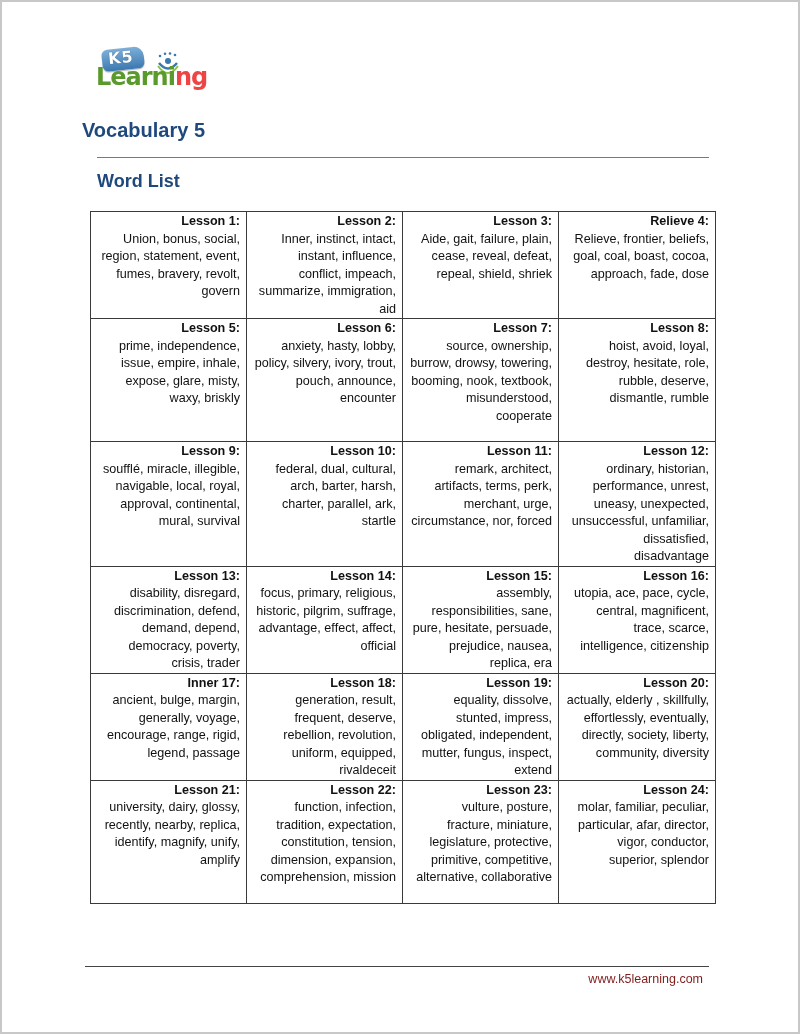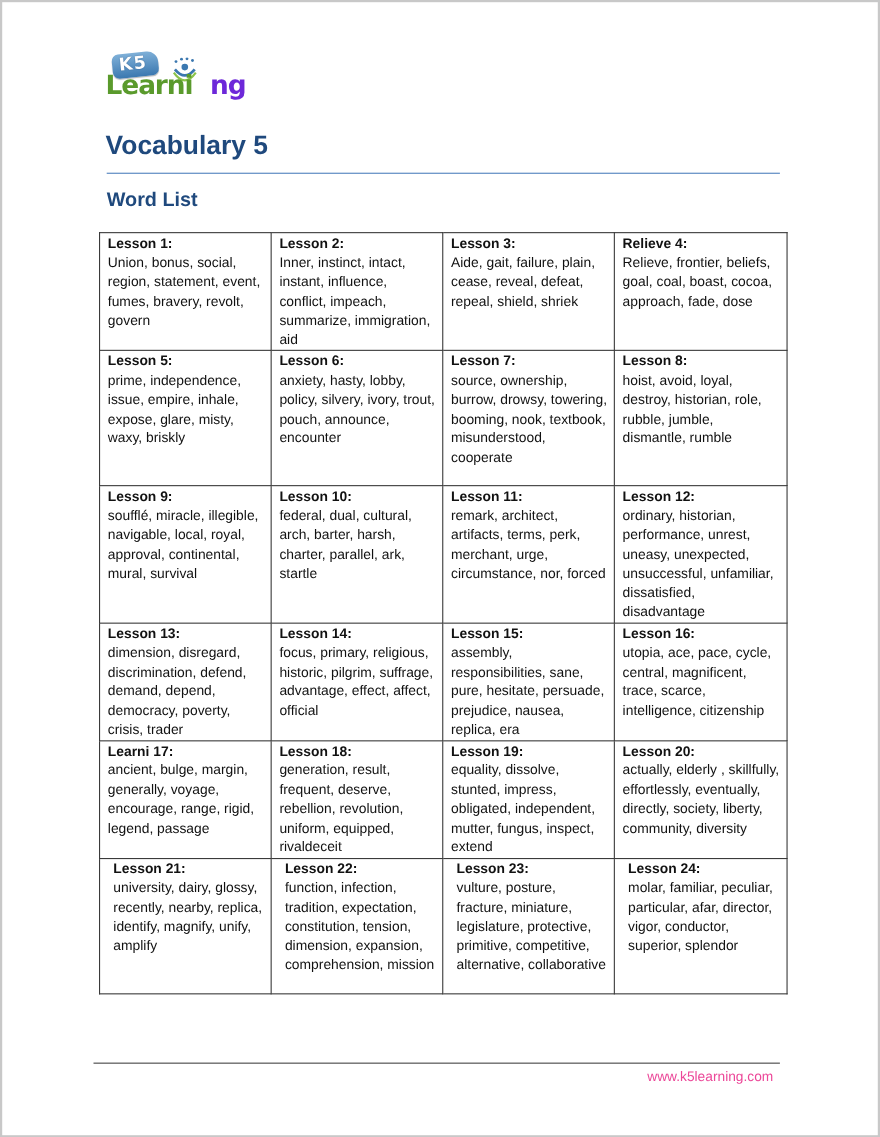--- a/index.html
+++ b/index.html
@@ -57,38 +57,37 @@
       position: absolute;
       left: 0px;
       top: 17px;
       font-family: "DejaVu Sans", sans-serif;
       font-weight: bold;
       font-size: 24px;
       color: #5a9a2c;
       letter-spacing: -1px;
     }
     .logo .learning-text .tail {
-      color: #6d28d9;
-      padding-left: 16px;
+      color: #ef4444;
     }
     .logo .figure {
       position: absolute;
       left: 60px;
       top: 6px;
       width: 24px;
       height: 26px;
     }
     
     .title {
       position: absolute;
-      left: 94px;
+      left: 80px;
       top: 117px;
       font-family: "Liberation Sans", sans-serif;
       font-weight: bold;
-      font-size: 24px;
+      font-size: 20px;
       color: #1f497d;
       margin: 0;
     }
     .title-rule {
       position: absolute;
       left: 95px;
       top: 155px;
       width: 612px;
       height: 0;
       border-top: 1.5px solid #4f81bd;
@@ -114,20 +113,21 @@
       table-layout: fixed;
     }
     .word-table td {
       border: 1px solid #3a3a3a;
       vertical-align: top;
       padding: 1px 6px 0 7px;
       font-family: "Liberation Sans", sans-serif;
       font-size: 12.6px;
       line-height: 17.5px;
       color: #111111;
+      text-align: right;
     }
     .word-table col.c1 { width: 156px; }
     .word-table col.c2 { width: 156px; }
     .word-table col.c3 { width: 156px; }
     .word-table col.c4 { width: 157px; }
     .lesson-label {
       display: block;
       font-weight: bold;
     }
     .lesson-words {
@@ -147,21 +147,21 @@
       width: 624px;
       height: 0;
       border-top: 1.5px solid #444444;
     }
     .footer-url {
       position: absolute;
       right: 95px;
       top: 970px;
       font-family: "Liberation Sans", sans-serif;
       font-size: 12.5px;
-      color: #ec4899;
+      color: #7f1d1d;
     }
   </style>
 </head>
 <body>
 
 <div class="page-frame">
 
   <div class="logo">
     <div class="k5-badge"></div>
     <span class="k5-text">K5</span>
@@ -215,21 +215,21 @@
         <td>
             <span class="lesson-label">Lesson 6:</span>
             <span class="lesson-words">anxiety, hasty, lobby, policy, silvery, ivory, trout, pouch, announce, encounter</span>
           </td>
         <td>
             <span class="lesson-label">Lesson 7:</span>
             <span class="lesson-words">source, ownership, burrow, drowsy, towering, booming, nook, textbook, misunderstood, cooperate</span>
           </td>
         <td>
             <span class="lesson-label">Lesson 8:</span>
-            <span class="lesson-words">hoist, avoid, loyal, destroy, historian, role, rubble, jumble, dismantle, rumble</span>
+            <span class="lesson-words">hoist, avoid, loyal, destroy, hesitate, role, rubble, deserve, dismantle, rumble</span>
           </td>
       </tr>
       <tr class="r3">
         <td>
             <span class="lesson-label">Lesson 9:</span>
             <span class="lesson-words">soufflé, miracle, illegible, navigable, local, royal, approval, continental, mural, survival</span>
           </td>
         <td>
             <span class="lesson-label">Lesson 10:</span>
             <span class="lesson-words">federal, dual, cultural, arch, barter, harsh, charter, parallel, ark, startle</span>
@@ -239,38 +239,38 @@
             <span class="lesson-words">remark, architect, artifacts, terms, perk, merchant, urge, circumstance, nor, forced</span>
           </td>
         <td>
             <span class="lesson-label">Lesson 12:</span>
             <span class="lesson-words">ordinary, historian, performance, unrest, uneasy, unexpected, unsuccessful, unfamiliar, dissatisfied, disadvantage</span>
           </td>
       </tr>
       <tr class="r4">
         <td>
             <span class="lesson-label">Lesson 13:</span>
-            <span class="lesson-words">dimension, disregard, discrimination, defend, demand, depend, democracy, poverty, crisis, trader</span>
+            <span class="lesson-words">disability, disregard, discrimination, defend, demand, depend, democracy, poverty, crisis, trader</span>
           </td>
         <td>
             <span class="lesson-label">Lesson 14:</span>
             <span class="lesson-words">focus, primary, religious, historic, pilgrim, suffrage, advantage, effect, affect, official</span>
           </td>
         <td>
             <span class="lesson-label">Lesson 15:</span>
             <span class="lesson-words">assembly, responsibilities, sane, pure, hesitate, persuade, prejudice, nausea, replica, era</span>
           </td>
         <td>
             <span class="lesson-label">Lesson 16:</span>
             <span class="lesson-words">utopia, ace, pace, cycle, central, magnificent, trace, scarce, intelligence, citizenship</span>
           </td>
       </tr>
       <tr class="r5">
         <td>
-            <span class="lesson-label">Learni 17:</span>
+            <span class="lesson-label">Inner 17:</span>
             <span class="lesson-words">ancient, bulge, margin, generally, voyage, encourage, range, rigid, legend, passage</span>
           </td>
         <td>
             <span class="lesson-label">Lesson 18:</span>
             <span class="lesson-words">generation, result, frequent, deserve, rebellion, revolution, uniform, equipped, rivaldeceit</span>
           </td>
         <td>
             <span class="lesson-label">Lesson 19:</span>
             <span class="lesson-words">equality, dissolve, stunted, impress, obligated, independent, mutter, fungus, inspect, extend</span>
           </td>

